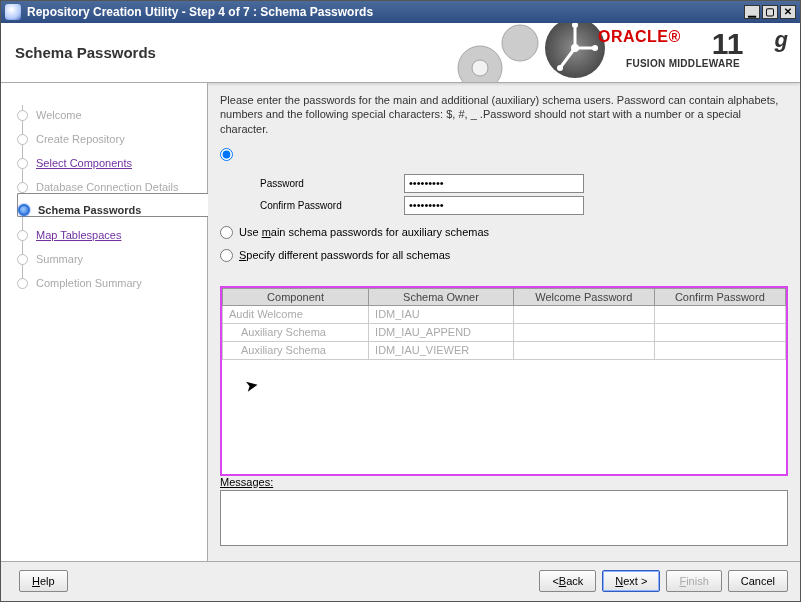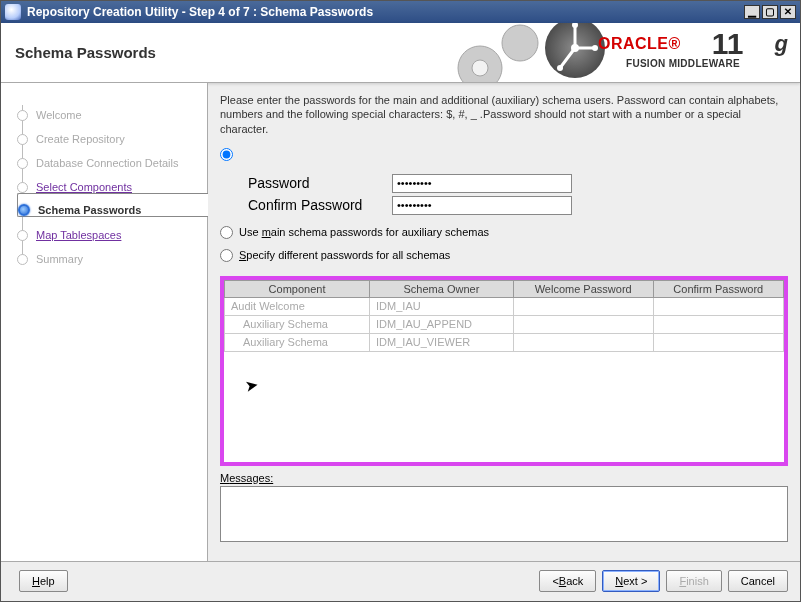--- a/index.html
+++ b/index.html
@@ -60,21 +60,21 @@
   .brand {
     position: absolute;
     right: 12px; top: 6px;
     text-align: left;
     line-height: 1;
   }
   .brand .oracle { color: #d40000; font-weight: bold; font-size: 16px; letter-spacing: 0.5px;}
   .brand .eleven { font-size: 30px; font-weight: bold; color: #333; margin-left: 6px;}
   .brand .g { font-style: italic; font-size: 22px;}
   .brand .fm { font-size: 10px; font-weight: bold; color: #333; letter-spacing: 0.3px; margin-left: 28px;}
-  .brand-top { display: flex; align-items: center; gap: 25px;}
+  .brand-top { display: flex; align-items: flex-start; gap: 25px;}
   .body-area {
     display: flex;
     height: 478px;
   }
   .sidebar {
     width: 207px;
     border-right: 1px solid #aaa;
     background: #fff;
     padding: 14px 10px 10px 16px;
     position: relative;
@@ -124,54 +124,54 @@
     background: #eeeeee;
     padding: 10px 12px 6px 12px;
     display: flex;
     flex-direction: column;
   }
   .instruction { font-size: 11px; color: #333; margin-bottom: 8px; line-height: 1.3;}
   .radio-row { display: flex; align-items: center; margin: 4px 0 6px 0;}
   .radio-row input[type=radio] { margin-right: 6px;}
   .pwfields { margin: 4px 0 4px 28px;}
   .pwfields .field-row { display: flex; align-items: center; margin: 3px 0;}
-  .pwfields label { width: 144px; font-size: 14px;}
+  .pwfields label { width: 144px; font-size: 10px; margin-left: 12px;}
   .pwfields input[type=password] {
     width: 180px; height: 19px;
     border: 1px solid #888;
     padding: 0 4px;
     font-size: 11px;
   }
   .table-wrap {
-    border: 4px solid #d946ef;
+    border: 2px solid #d946ef;
     background: #fff;
     height: 190px;
     overflow: auto;
-    margin-top: 8px;
+    margin-top: 18px;
   }
   table.schemas {
     width: 100%;
     border-collapse: collapse;
     font-size: 11px;
   }
   table.schemas th {
     background: #dcdcdc;
     border: 1px solid #999;
     padding: 2px 4px;
     font-weight: normal;
     color: #444;
   }
   table.schemas td {
     border: 1px solid #ccc;
     padding: 2px 6px;
     color: #aaa;
     height: 18px;
   }
   table.schemas td.indent { padding-left: 18px;}
-  .messages-label { text-decoration: underline; font-size: 11px; margin-top: 6px;}
+  .messages-label { text-decoration: underline; font-size: 11px; }
   .messages-box {
     border: 1px solid #888;
     background: #fff;
     height: 56px;
     margin-top: 2px;
   }
   .footer {
     height: 38px;
     border-top: 1px solid #aaa;
     display: flex;
@@ -258,39 +258,43 @@
     <div class="sidebar">
       <ul class="step-list">
         <li class="step-item disabled">
             <span class="step-marker"></span>
             <a>Welcome</a>
           </li>
         <li class="step-item disabled">
             <span class="step-marker"></span>
             <a>Create Repository</a>
           </li>
+        <li class="step-item link">
+            <span class="step-marker"></span>
+            <a>Select Components</a>
+          </li>
         <li class="step-item disabled">
             <span class="step-marker"></span>
             <a>Database Connection Details</a>
           </li>
+        <li class="step-item current">
+            <span class="step-marker"></span>
+            <a>Schema Passwords</a>
+          </li>
         <li class="step-item link">
             <span class="step-marker"></span>
-            <a>Select Components</a>
-          </li>
-        <li class="step-item current">
-            <span class="step-marker"></span>
-            <a>Schema Passwords</a>
-          </li>
-        <li class="step-item link">
-            <span class="step-marker"></span>
             <a>Map Tablespaces</a>
           </li>
         <li class="step-item disabled">
             <span class="step-marker"></span>
             <a>Summary</a>
+          </li>
+        <li class="step-item disabled">
+            <span class="step-marker"></span>
+            <a>Completion Summary</a>
           </li>
       </ul>
     </div>
 
     <div class="main">
       <div class="instruction">Please enter the passwords for the main and additional (auxiliary) schema users. Password can contain alphabets, numbers and the following special characters: $, #, _ .Password should not start with a number or a special character.</div>
 
       <div class="radio-row">
         <input type="radio" name="pwmode" checked="" style="">
       </div>

